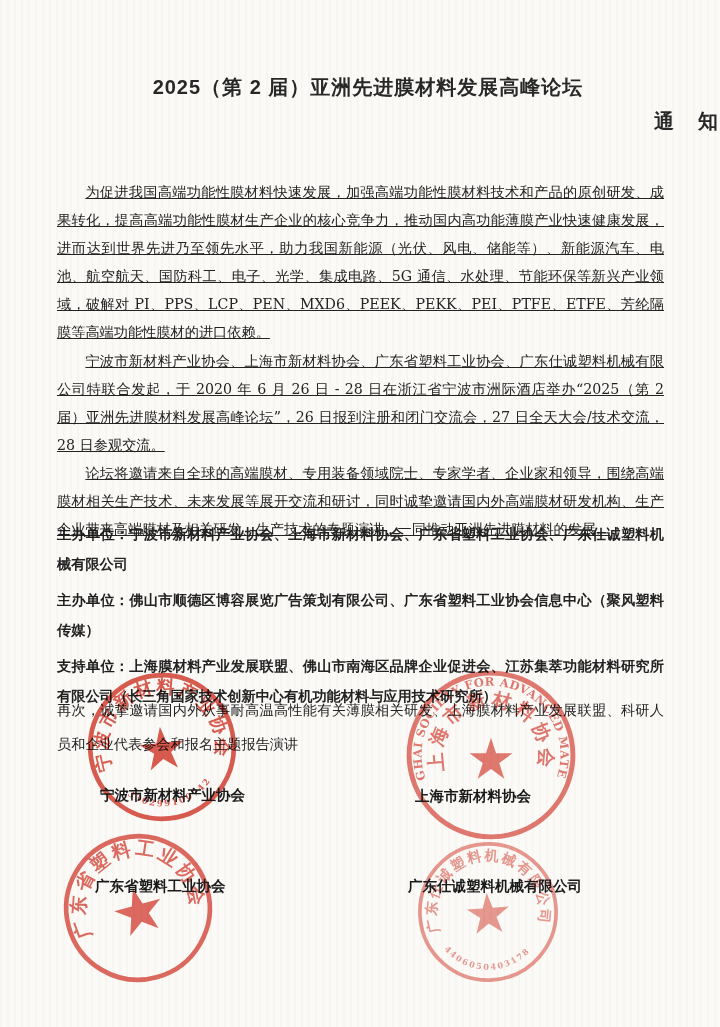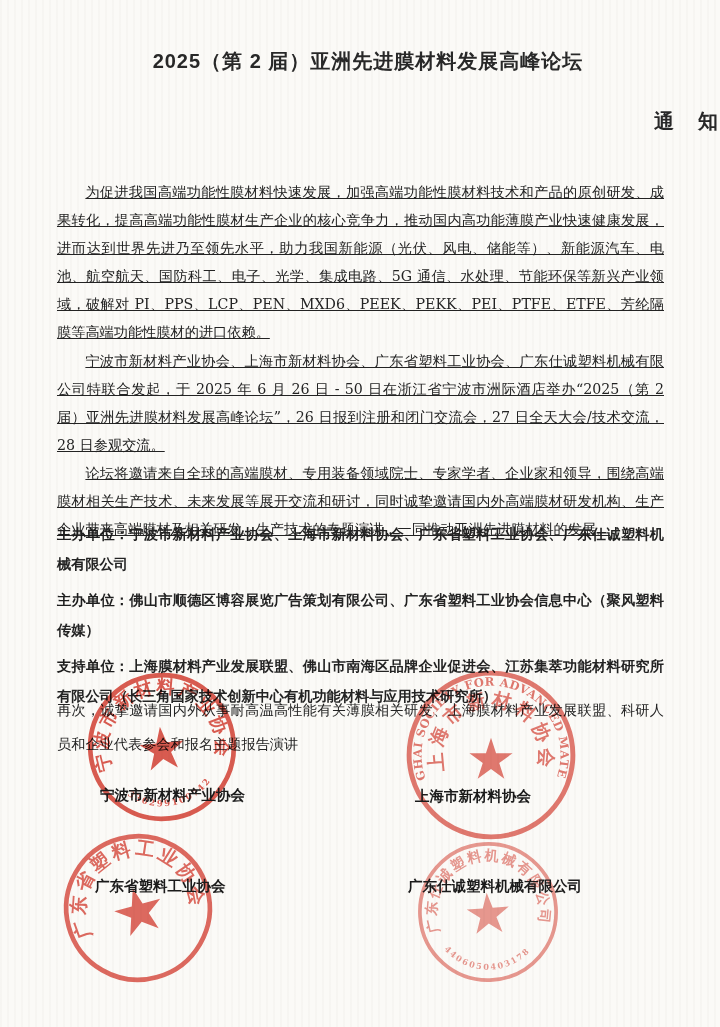--- a/index.html
+++ b/index.html
@@ -12,21 +12,21 @@
   }
   .scan-texture{
     position:absolute;inset:0;pointer-events:none;z-index:0;
     background:repeating-linear-gradient(90deg,rgba(130,120,105,.035) 0 2px,transparent 2px 7px);
   }
   .title{
     position:absolute;left:0;right:0;text-align:center;z-index:1;
     font-family:"Liberation Sans","DejaVu Sans",sans-serif;
     font-weight:bold;color:#282828;
   }
-  .title1{top:48px;font-size:20px;letter-spacing:1px;padding-left:16px;}
+  .title1{top:74px;font-size:20px;letter-spacing:1px;padding-left:16px;}
   .title2{top:108px;font-size:20px;letter-spacing:2px;text-align:right;}
   .bodytext{
     position:absolute;left:57px;width:607px;top:178px;z-index:1;
     font-size:14.2px;line-height:28.1px;text-align:justify;text-decoration:underline;
   }
   .bodytext p{margin:0;text-indent:2em;}
   .units{
     position:absolute;left:57px;width:607px;top:519px;z-index:1;
     font-size:14.2px;line-height:30px;text-align:justify;font-weight:bold;
   }
@@ -57,21 +57,21 @@
 </head>
 <body>
 
 <div class="scan-texture"></div>
 
 <div class="title title1">2025（第 2 届）亚洲先进膜材料发展高峰论坛</div>
 <div class="title title2">通　知</div>
 
 <div class="bodytext">
   <p>为促进我国高端功能性膜材料快速发展，加强高端功能性膜材料技术和产品的原创研发、成果转化，提高高端功能性膜材生产企业的核心竞争力，推动国内高功能薄膜产业快速健康发展，进而达到世界先进乃至领先水平，助力我国新能源（光伏、风电、储能等）、新能源汽车、电池、航空航天、国防科工、电子、光学、集成电路、5G 通信、水处理、节能环保等新兴产业领域，破解对 PI、PPS、LCP、PEN、MXD6、PEEK、PEKK、PEI、PTFE、ETFE、芳纶隔膜等高端功能性膜材的进口依赖。</p>
-  <p>宁波市新材料产业协会、上海市新材料协会、广东省塑料工业协会、广东仕诚塑料机械有限公司特联合发起，于 2025 年 6 月 26 日 - 50 日在浙江省宁波市洲际酒店举办“2025（第 2 届）亚洲先进膜材料发展高峰论坛”，26 日报到注册和闭门交流会，27 日全天大会/技术交流，28 日参观交流。</p>
+  <p>宁波市新材料产业协会、上海市新材料协会、广东省塑料工业协会、广东仕诚塑料机械有限公司特联合发起，于 2020 年 6 月 26 日 - 28 日在浙江省宁波市洲际酒店举办“2025（第 2 届）亚洲先进膜材料发展高峰论坛”，26 日报到注册和闭门交流会，27 日全天大会/技术交流，28 日参观交流。</p>
   <p>论坛将邀请来自全球的高端膜材、专用装备领域院士、专家学者、企业家和领导，围绕高端膜材相关生产技术、未来发展等展开交流和研讨，同时诚挚邀请国内外高端膜材研发机构、生产企业带来高端膜材及相关研发、生产技术的专题演讲，一同推动亚洲先进膜材料的发展。</p>
 </div>
 
 <div class="units">
   <p><b>主办单位：</b><span>宁波市新材料产业协会、上海市新材料协会、广东省塑料工业协会、广东仕诚塑料机械有限公司</span></p>
   <p><b>主办单位：</b><span>佛山市顺德区博容展览广告策划有限公司、广东省塑料工业协会信息中心（聚风塑料传媒）</span></p>
   <p><b>支持单位：</b><span>上海膜材料产业发展联盟、佛山市南海区品牌企业促进会、江苏集萃功能材料研究所有限公司（长三角国家技术创新中心有机功能材料与应用技术研究所）</span></p>
 </div>
 
 <div class="closing">再次，诚挚邀请国内外从事耐高温高性能有关薄膜相关研发、上海膜材料产业发展联盟、科研人员和企业代表参会和报名主题报告演讲</div>

